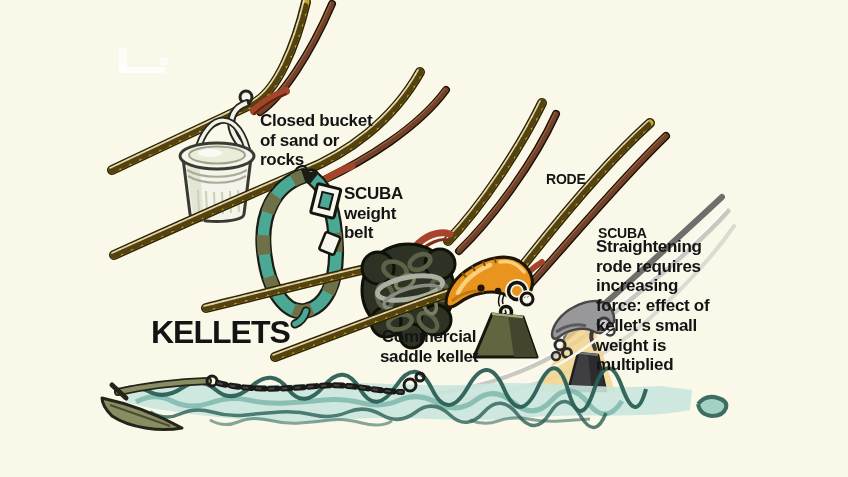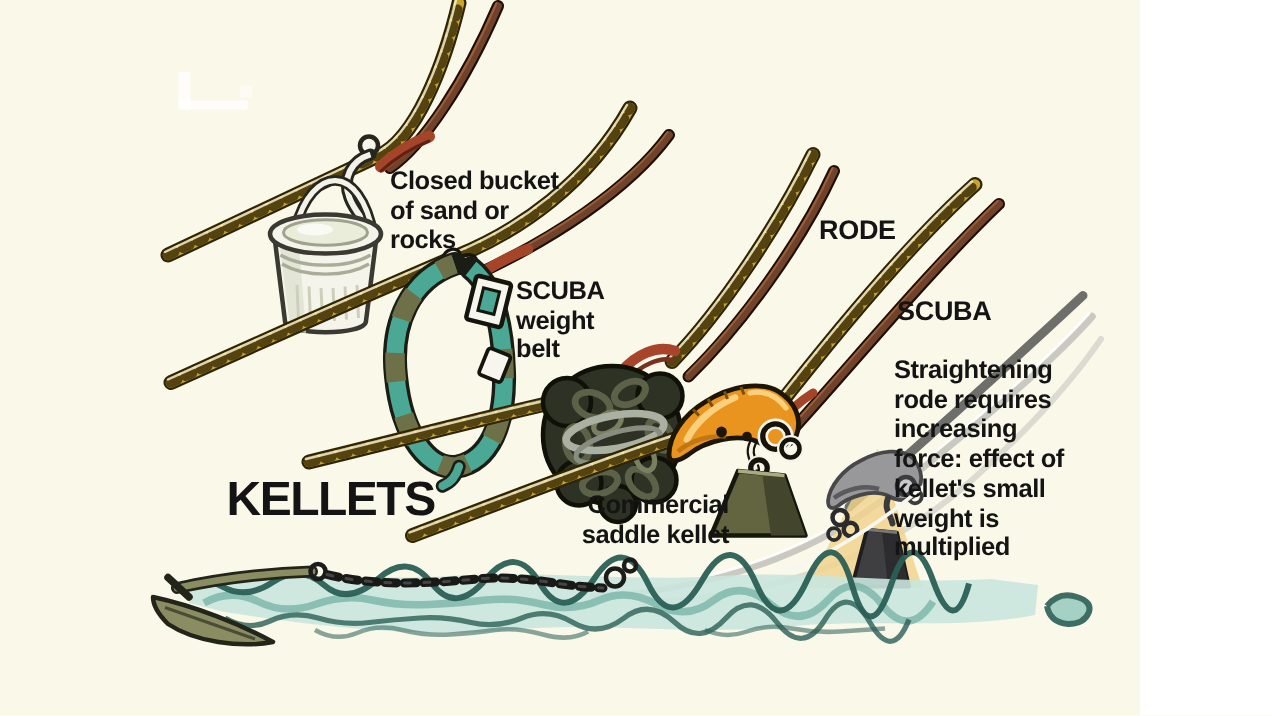--- a/index.html
+++ b/index.html
@@ -1,27 +1,27 @@
 <!DOCTYPE html>
 <html><head>
 <meta charset="utf-8">
 <style>
   html,body{margin:0;padding:0;}
   .stage{
-    position:relative;width:760px;height:477px;background:#FAF8E9;overflow:hidden;
+    position:relative;width:848px;height:477px;background:#FAF8E9;overflow:hidden;
     font-family:"Liberation Sans",sans-serif;
   }
   .stage svg{position:absolute;left:0;top:0;}
   .lbl{
     position:absolute;font-weight:bold;color:#141414;font-size:17px;line-height:1.16;
     white-space:pre-line;letter-spacing:-0.3px;
   }
   .lbl.big{font-size:32px;letter-spacing:-1px;line-height:1;}
-  .lbl.caps{font-size:18px;letter-spacing:-0.2px;}
-  .lbl.center{text-align:right;}
+  .lbl.caps{font-size:14px;letter-spacing:-0.2px;margin-top:28px;}
+  .lbl.center{text-align:center;}
 </style>
 </head>
 <body>
 
 <div class="stage">
 
 <svg width="848" height="477" viewBox="0 0 848 477">
 
   <g fill="#FFFFFF">
     <rect x="119" y="48" width="8" height="25" opacity="0.75"></rect>

